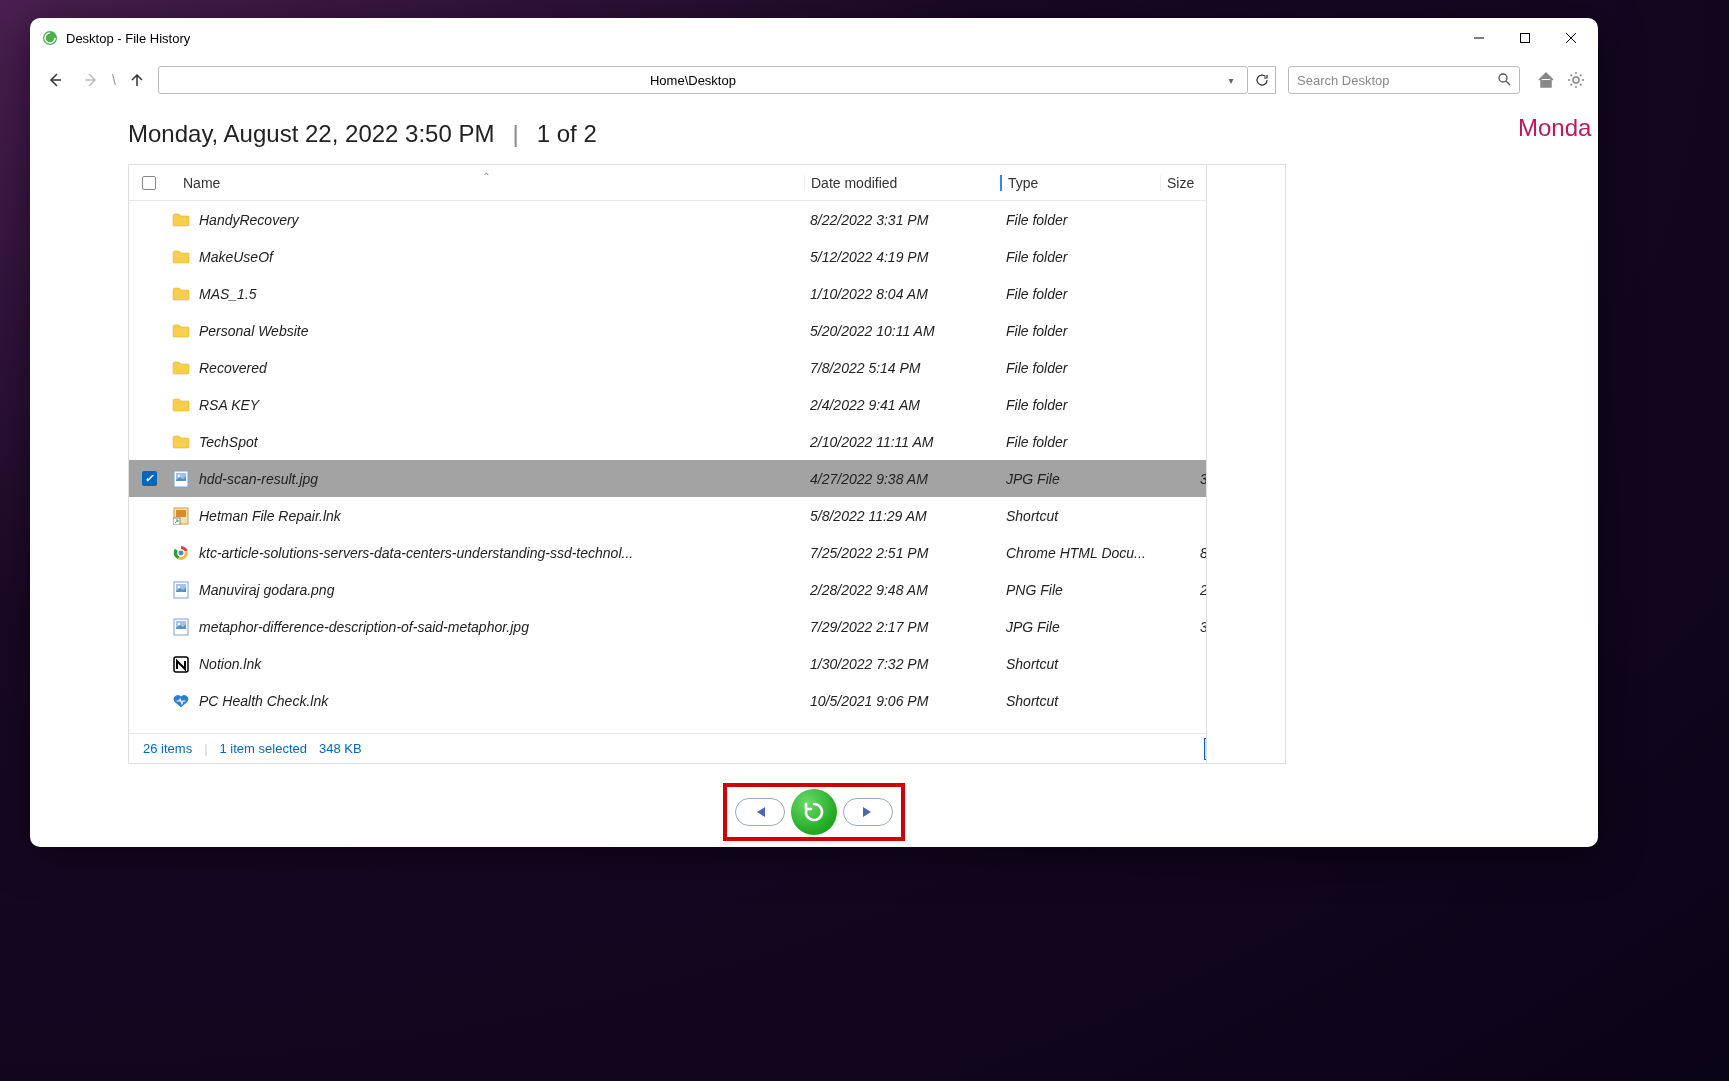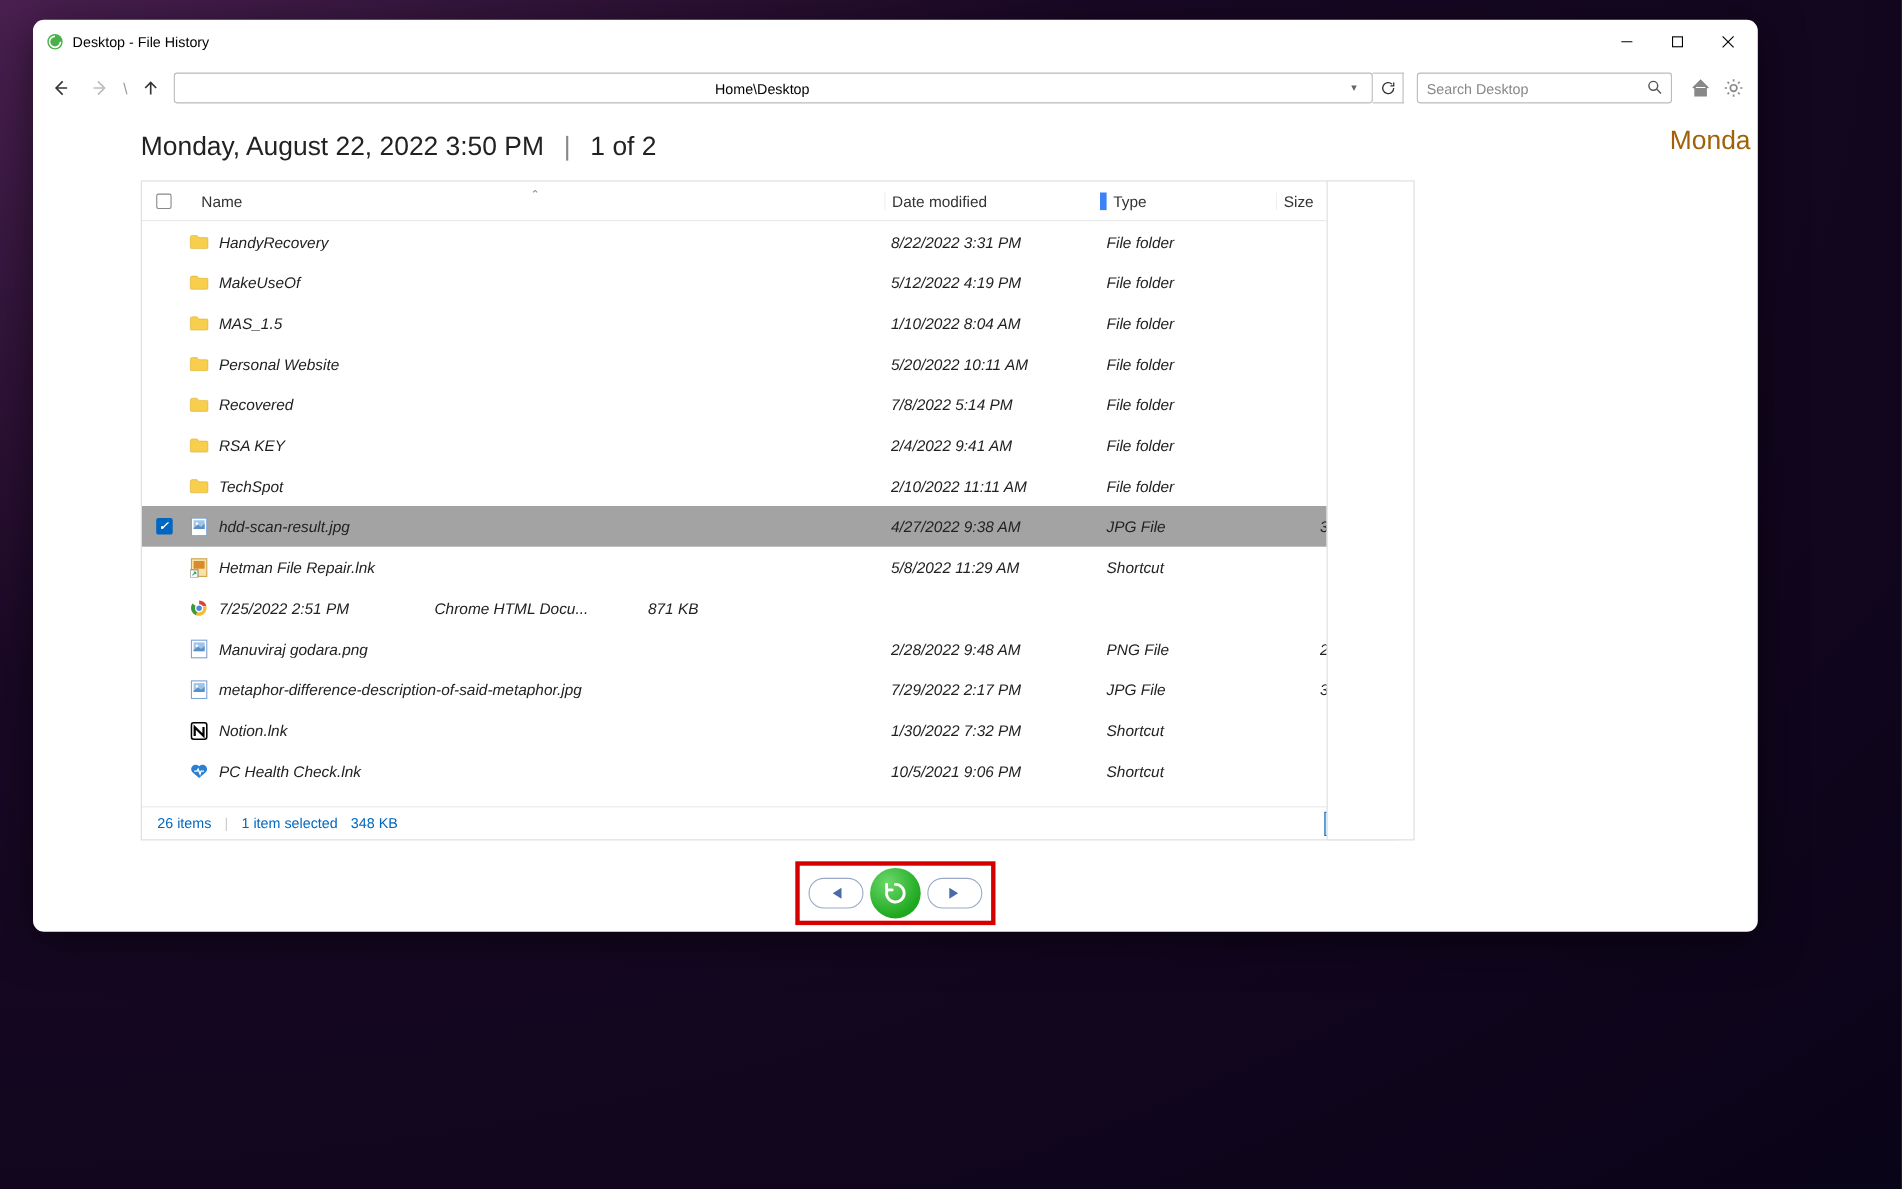--- a/index.html
+++ b/index.html
@@ -51,41 +51,41 @@
 
     .content-area { flex: 1; display: flex; flex-direction: column; padding: 0 0 0 0; overflow: hidden; }
     .header-row {
       padding: 18px 0 16px 98px; font-size: 24px; color: #222;
       display: flex; align-items: center; position: relative;
     }
     .header-date { font-weight: 400; }
     .header-div { margin: 0 18px; color: #888; }
     .header-page { }
     .peek-next {
-      position: absolute; right: 0; top: 12px; font-size: 24px; color: #a16207;
+      position: absolute; right: 0; top: 12px; font-size: 24px; color: #be185d;
       width: 80px; overflow: hidden; white-space: nowrap;
     }
 
     .table-region {
       margin: 0 0 0 98px; border: 1px solid #ddd; width: 1143px; height: 600px;
       display: flex; flex-direction: column; position: relative;
     }
     .next-panel {
       position: absolute; left: 1176px; top: 0; width: 80px; height: 600px;
       border: 1px solid #ddd; background: #fff;
     }
     .col-header {
       height: 36px; display: flex; align-items: center; border-bottom: 1px solid #e8e8e8;
       font-size: 14px; color: #333; position: relative;
     }
     .col-header .chk-cell { width: 40px; display: flex; justify-content: center; }
     .col-header .name-cell { flex: 1; padding-left: 14px; position: relative; }
     .sort-caret { position: absolute; left: 50%; top: -4px; transform: translateX(-50%); font-size: 10px; color: #888; }
     .col-header .mod-cell { width: 196px; padding-left: 6px; border-left: 1px solid #eee; }
-    .col-header .type-cell { width: 160px; padding-left: 6px; border-left: 6px solid #3b82f6; }
+    .col-header .type-cell { width: 160px; padding-left: 6px; border-left: 2px solid #3b82f6; }
     .col-header .size-cell { width: 110px; padding-left: 6px; border-left: 1px solid #eee; }
     .col-header .checkbox { width: 14px; height: 14px; border: 1px solid #888; border-radius: 2px; }
 
     .rows { flex: 1; overflow-y: auto; overflow-x: hidden; font-style: italic; }
     .row {
       height: 37px; display: flex; align-items: center; font-size: 14px; color: #222;
       padding-left: 0;
     }
     .row.selected { background: #a3a3a3; }
     .row .chk-cell { width: 40px; display: flex; justify-content: center; }
@@ -367,20 +367,21 @@
               <div class="chk-cell"></div>
               <div class="icon-cell">
                 <svg class="file-ico" viewBox="0 0 18 18">
                   <circle cx="9" cy="9" r="8" fill="#fff"></circle>
                   <path d="M9 1 A8 8 0 0 1 16.5 7 H9 Z" fill="#e34133"></path>
                   <path d="M16.5 7 A8 8 0 0 1 5.5 16 L9 9 Z" fill="#f7bb2f"></path>
                   <path d="M5.5 16 A8 8 0 0 1 2.2 4.2 L9 9 Z" fill="#3a9b35"></path>
                   <circle cx="9" cy="9" r="3.5" fill="#4a88e3" stroke="#fff" stroke-width="1.4"></circle>
                 </svg>
               </div>
+              <div class="name-cell">ktc-article-solutions-servers-data-centers-understanding-ssd-technol...</div>
               <div class="mod-cell">7/25/2022 2:51 PM</div>
               <div class="type-cell">Chrome HTML Docu...</div>
               <div class="size-cell">871 KB</div>
             </div>
             <div class="row">
               <div class="chk-cell"></div>
               <div class="icon-cell">
                 <svg class="file-ico" viewBox="0 0 16 18">
                   <rect x="1" y="1" width="14" height="16" fill="#fff" stroke="#7aa2d4"></rect>
                   <rect x="3" y="3" width="10" height="8" fill="#a0c4e8"></rect>

